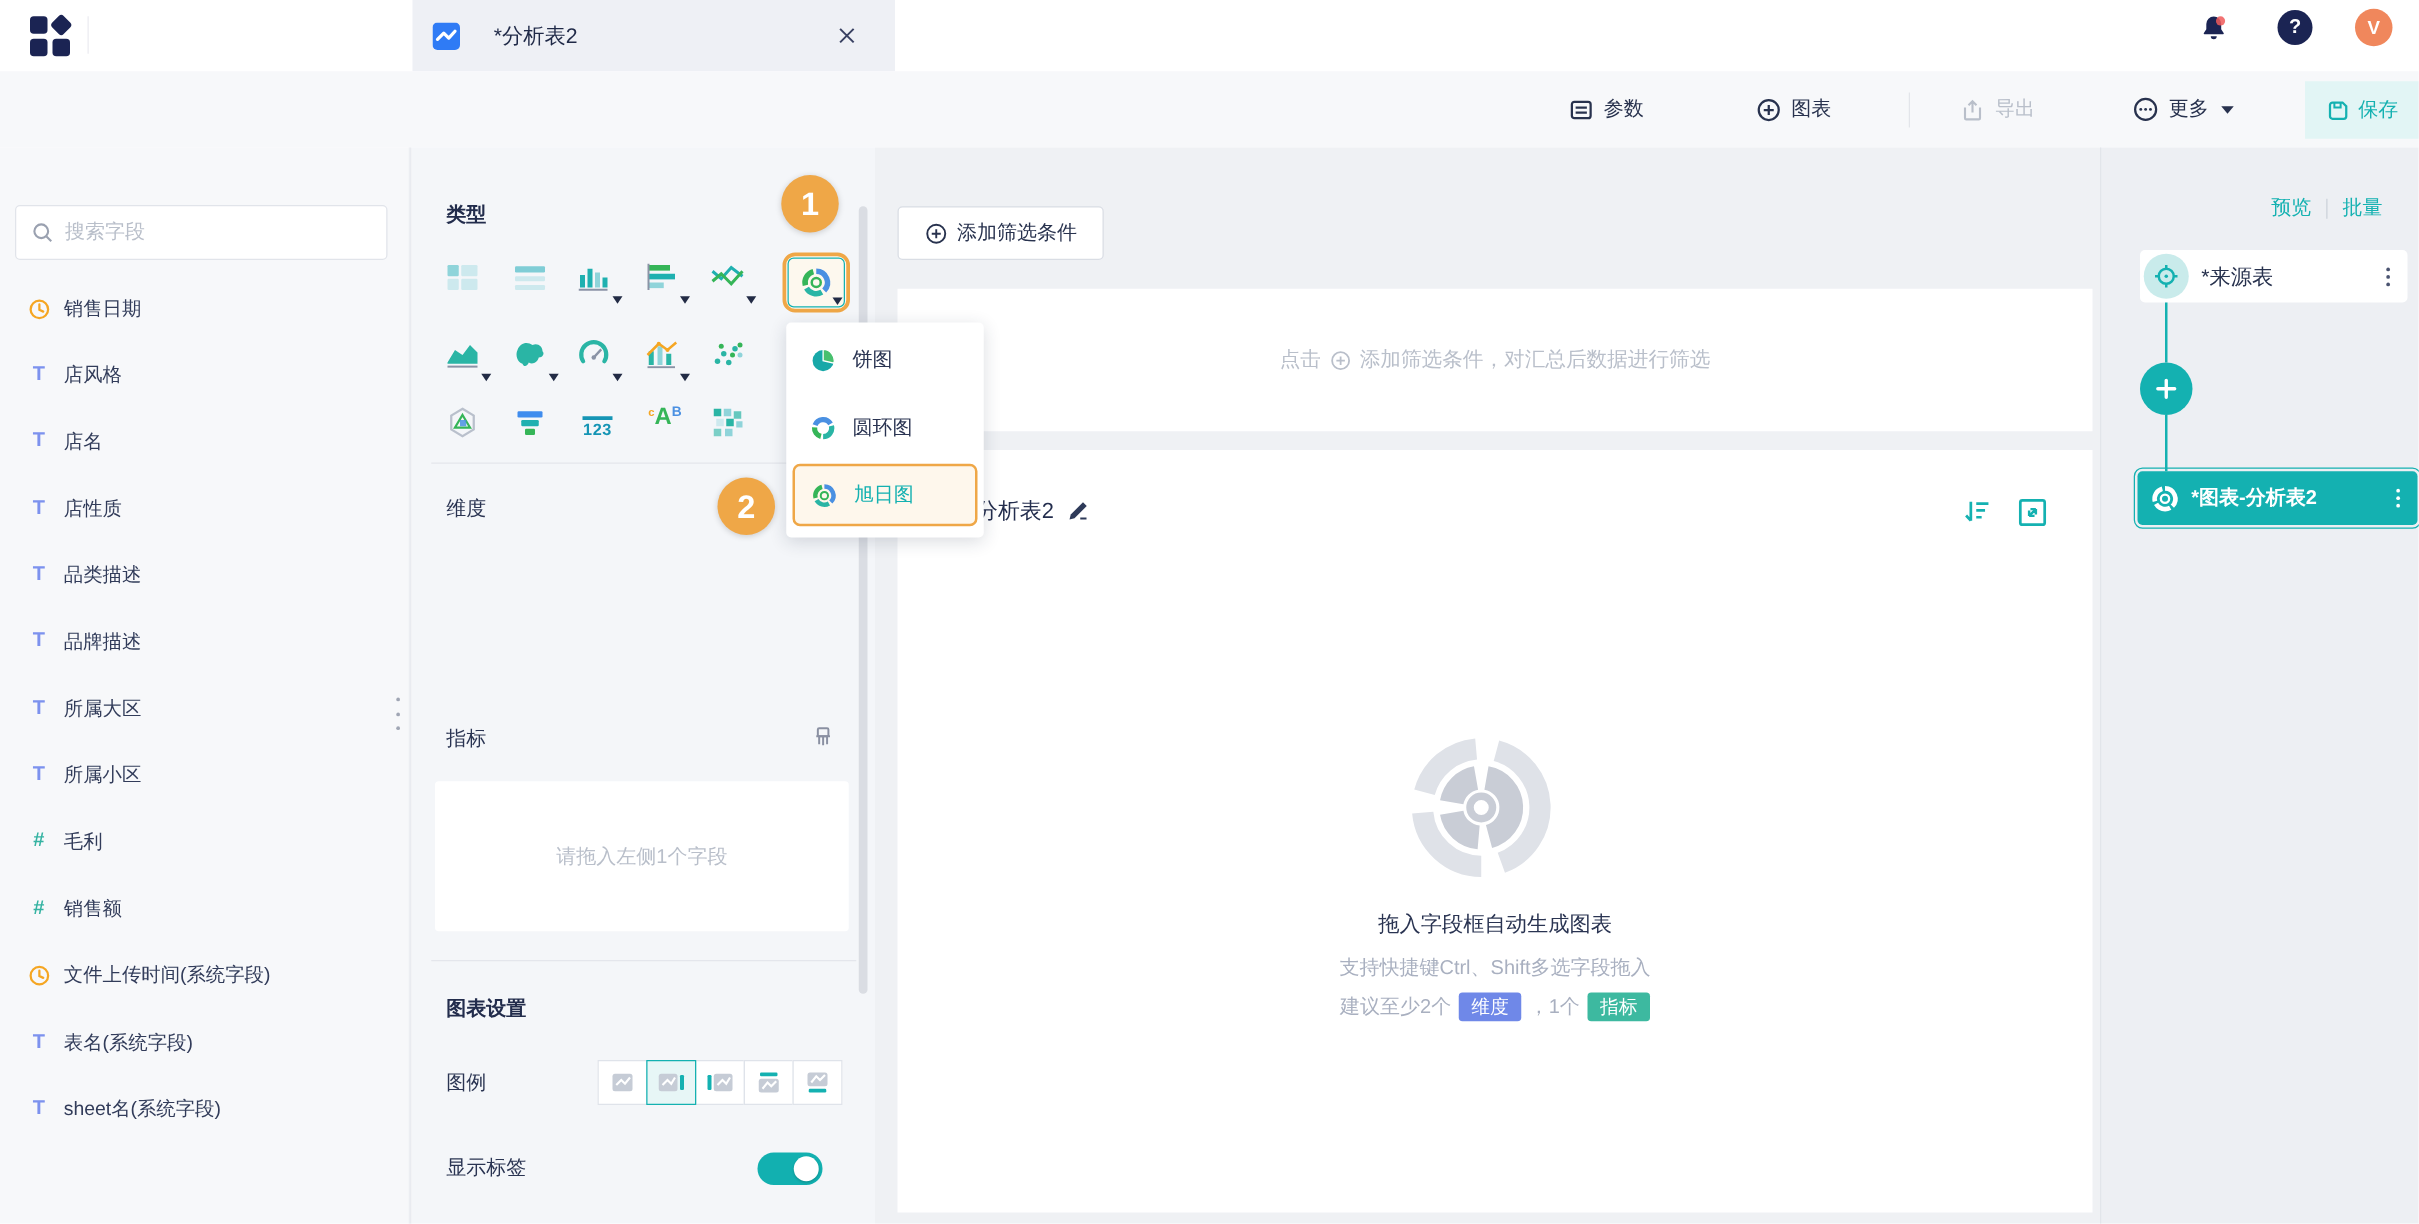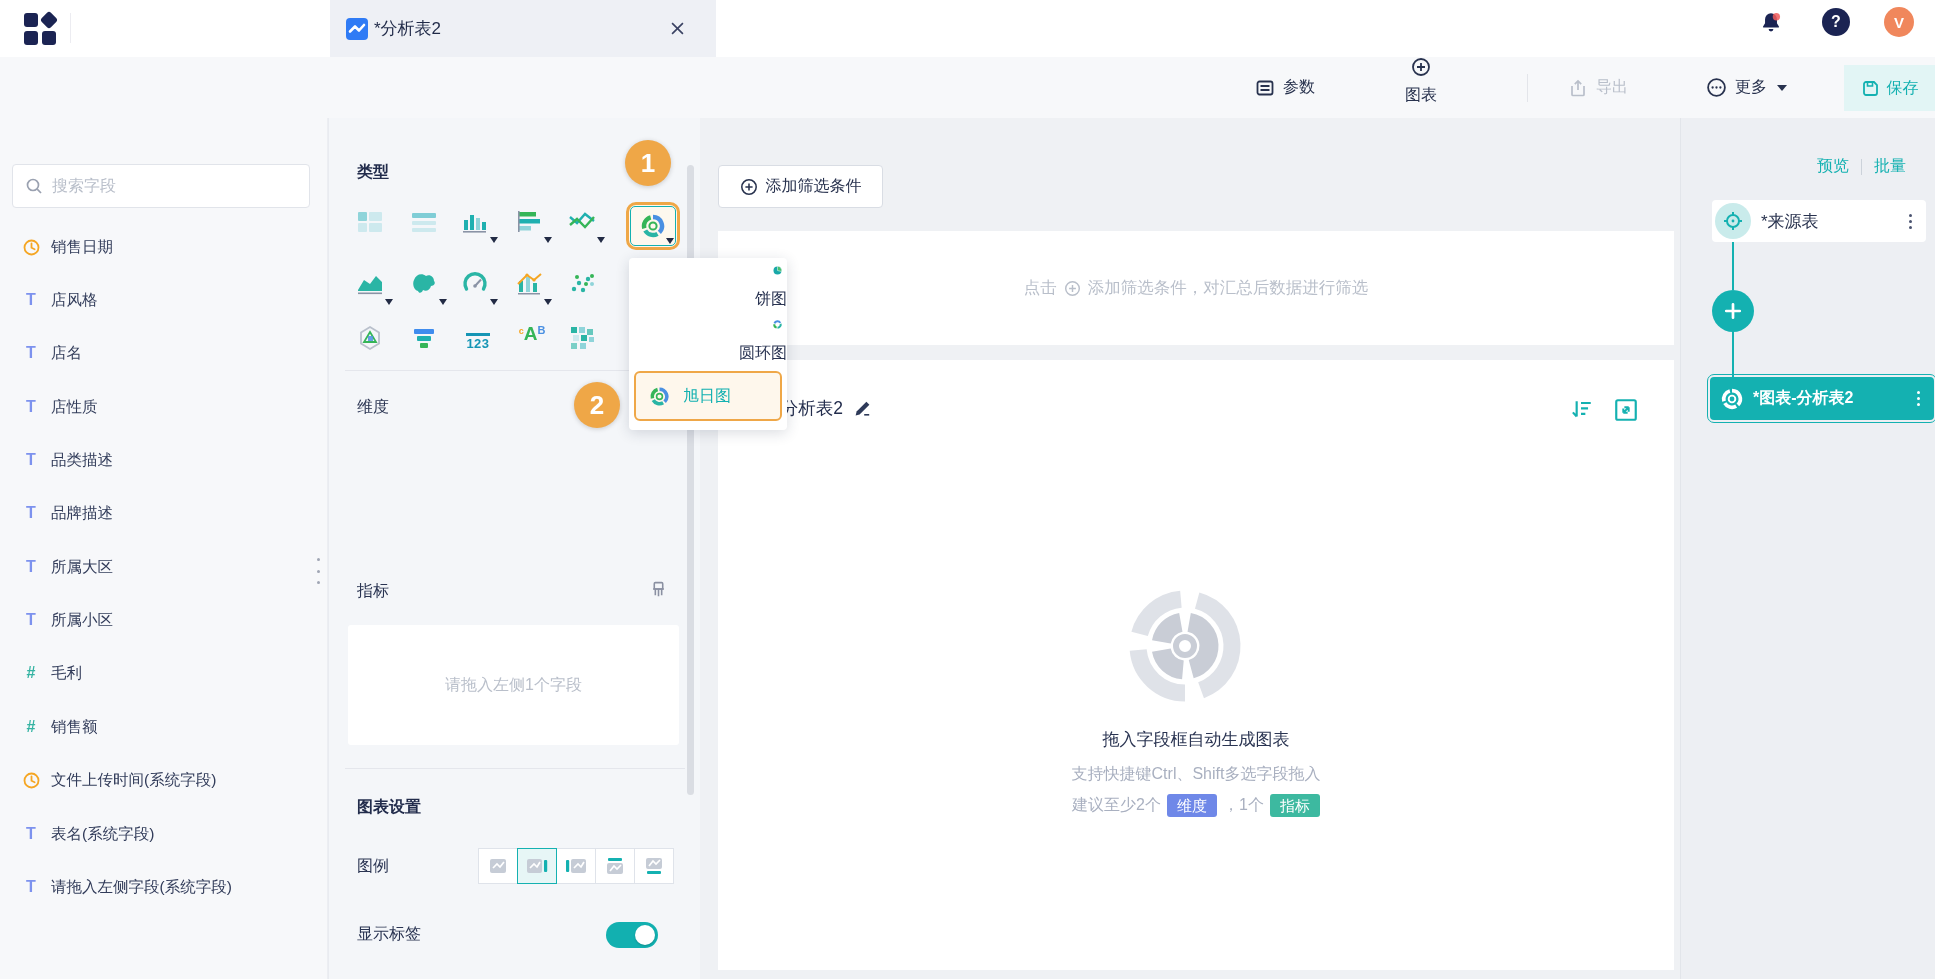--- a/index.html
+++ b/index.html
@@ -12,21 +12,21 @@
 
   
   #topbar { position:absolute; left:0; top:0; width:1935px; height:57px; background:#fff; }
   #logo { position:absolute; left:24px; top:13px; width:32px; height:32px;
           display:grid; grid-template-columns:14px 14px; grid-template-rows:14px 14px; gap:4px; }
   #logo i { background:#1b2453; border-radius:3px; display:block; }
   #logo i.diamond { transform:rotate(45deg) scale(.92); }
   #logo-divider { position:absolute; left:70px; top:13px; width:1px; height:30px; background:#ececf1; }
   #tab { position:absolute; left:330px; top:0; width:386px; height:57px; background:#eef0f5;
          display:flex; align-items:center; padding-left:16px; }
-  #tab .tab-title { margin-left:6px; font-size:17px; color:#1f2947; }
+  #tab .tab-title { margin-left:27px; font-size:17px; color:#1f2947; }
   #tab .tab-close { position:absolute; right:32px; top:22px; cursor:pointer; }
   #topbar-right .circle-btn { position:absolute; border-radius:50%; display:flex; align-items:center; justify-content:center; }
   #help-btn { left:1822px; top:8px; width:28px; height:28px; background:#1b2453; color:#fff; font-weight:bold; font-size:16px; }
   #avatar { left:1884px; top:7px; width:30px; height:30px; background:#f0875c; color:#fff; font-weight:bold; font-size:15px; }
   #bell { position:absolute; left:1758px; top:10px; }
 
   
   #toolbar { position:absolute; left:0; top:57px; width:1935px; height:61px; background:#f7f8fa; }
   .tb-item { position:absolute; top:0; height:61px; display:flex; align-items:center; gap:8px;
              font-size:16px; color:#28324e; cursor:pointer; }
@@ -128,22 +128,22 @@
   #flow-plus { position:absolute; left:31px; top:172px; width:42px; height:42px; border-radius:50%;
                background:#14b1b1; display:flex; align-items:center; justify-content:center; cursor:pointer; }
   #flow-node-chart { position:absolute; left:29px; top:259px; width:224px; height:43px; background:#14b1b1;
                      border-radius:4px; outline:1px solid #14b1b1; outline-offset:2px;
                      display:flex; align-items:center; padding:0 10px; cursor:pointer; }
   #flow-node-chart .lbl { margin-left:9px; font-size:16px; font-weight:bold; color:#fff; }
 
   
   #type-dropdown { position:absolute; left:629px; top:258px; width:158px; height:172px; background:#fff;
                    border-radius:4px; box-shadow:0 3px 14px rgba(31,41,70,.16); z-index:40; }
-  .dd-item { position:absolute; left:0; width:158px; height:44px; display:flex; align-items:flex-end;
-             padding-left:20px; gap:14px; font-size:16px; color:#2a3452; cursor:pointer;flex-direction:column; }
+  .dd-item { position:absolute; left:0; width:158px; height:44px; display:flex; align-items:center;
+             padding-left:20px; gap:14px; font-size:16px; color:#2a3452; cursor:pointer; }
   #dd-sunburst { position:absolute; left:5px; top:113px; width:148px; height:50px;
                  border:2px solid #efa747; border-radius:6px; background:#fef7ec;
                  display:flex; align-items:center; padding-left:13px; gap:13px;
                  font-size:16px; color:#14b1b1; cursor:pointer; }
 
   
   .step-badge { position:absolute; width:46px; height:46px; border-radius:50%; background:#efa747;
                 color:#fff; font-size:26px; font-weight:bold; display:flex; align-items:center;
                 justify-content:center; z-index:60; box-shadow:0 1px 5px rgba(0,0,0,.18); }
   #badge1 { left:625px; top:140px; }
@@ -194,21 +194,21 @@
 </header>
 
 <div id="toolbar">
   <div class="tb-item" style="left:1255px;">
     <svg width="20" height="20" viewBox="0 0 20 20">
         <rect x="2.5" y="3.5" width="15" height="13" rx="2" fill="none" stroke="#28324e" stroke-width="1.8"></rect>
         <path d="M5.5 8 h9 M5.5 12 h9" stroke="#28324e" stroke-width="1.8"></path>
       </svg>
     <span>参数</span>
   </div>
-  <div class="tb-item" style="left:1405px;flex-direction:column;">
+  <div class="tb-item" style="left:1405px;">
     <svg width="20" height="20" viewBox="0 0 20 20">
         <circle cx="10" cy="10" r="8" fill="none" stroke="#28324e" stroke-width="1.8"></circle>
         <path d="M10 6 v8 M6 10 h8" stroke="#28324e" stroke-width="1.8"></path>
       </svg>
     <span>图表</span>
   </div>
   <div id="tb-divider"></div>
   <div class="tb-item disabled" style="left:1568px;">
     <svg width="20" height="20" viewBox="0 0 20 20">
         <path d="M4 8 v8.5 a1 1 0 0 0 1 1 h10 a1 1 0 0 0 1 -1 V8" fill="none" stroke="#b9bfca" stroke-width="1.7"></path>
@@ -297,21 +297,21 @@
         </svg>
       </span>
     <span>文件上传时间(系统字段)</span>
   </div>
   <div class="field-row" style="top:703px;">
     <span class="ficon-t">T</span>
     <span>表名(系统字段)</span>
   </div>
   <div class="field-row" style="top:756px;">
     <span class="ficon-t">T</span>
-    <span>请拖入左侧字段(系统字段)</span>
+    <span>sheet名(系统字段)</span>
   </div>
 
   <div id="panel-resize">
       <i></i>
       <i></i>
       <i></i>
     </div>
 </aside>
 
 <section id="config">

